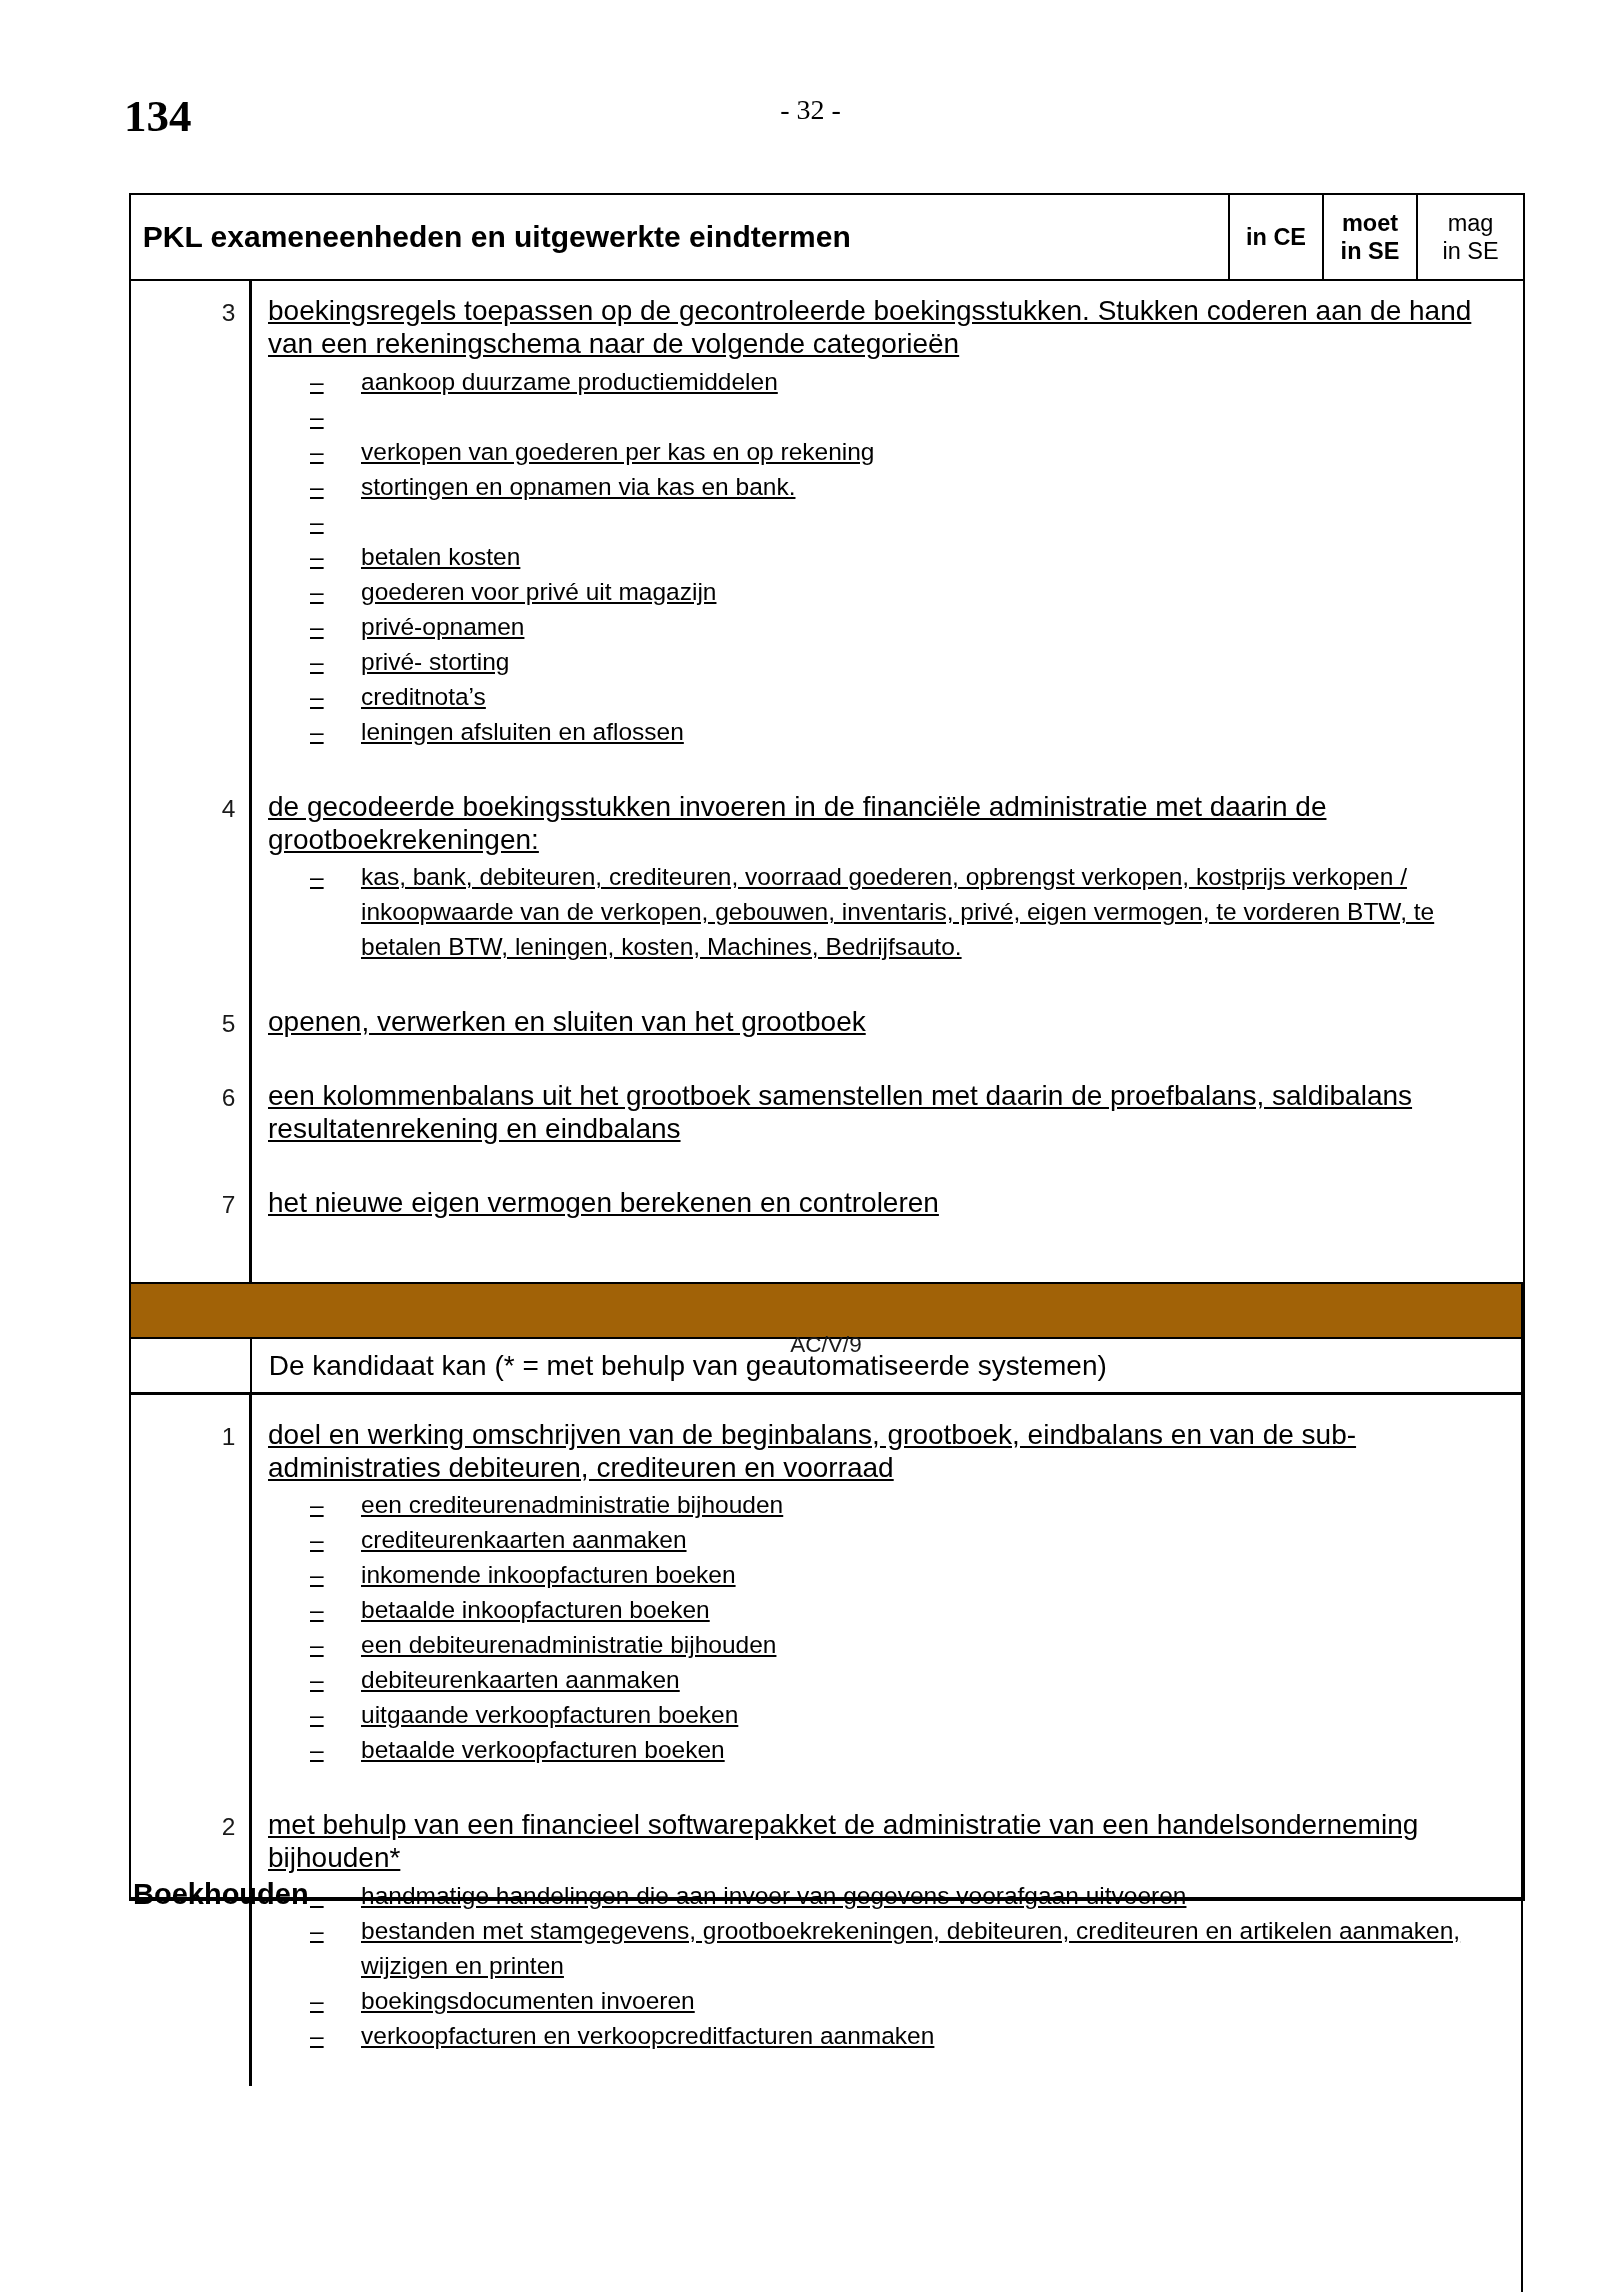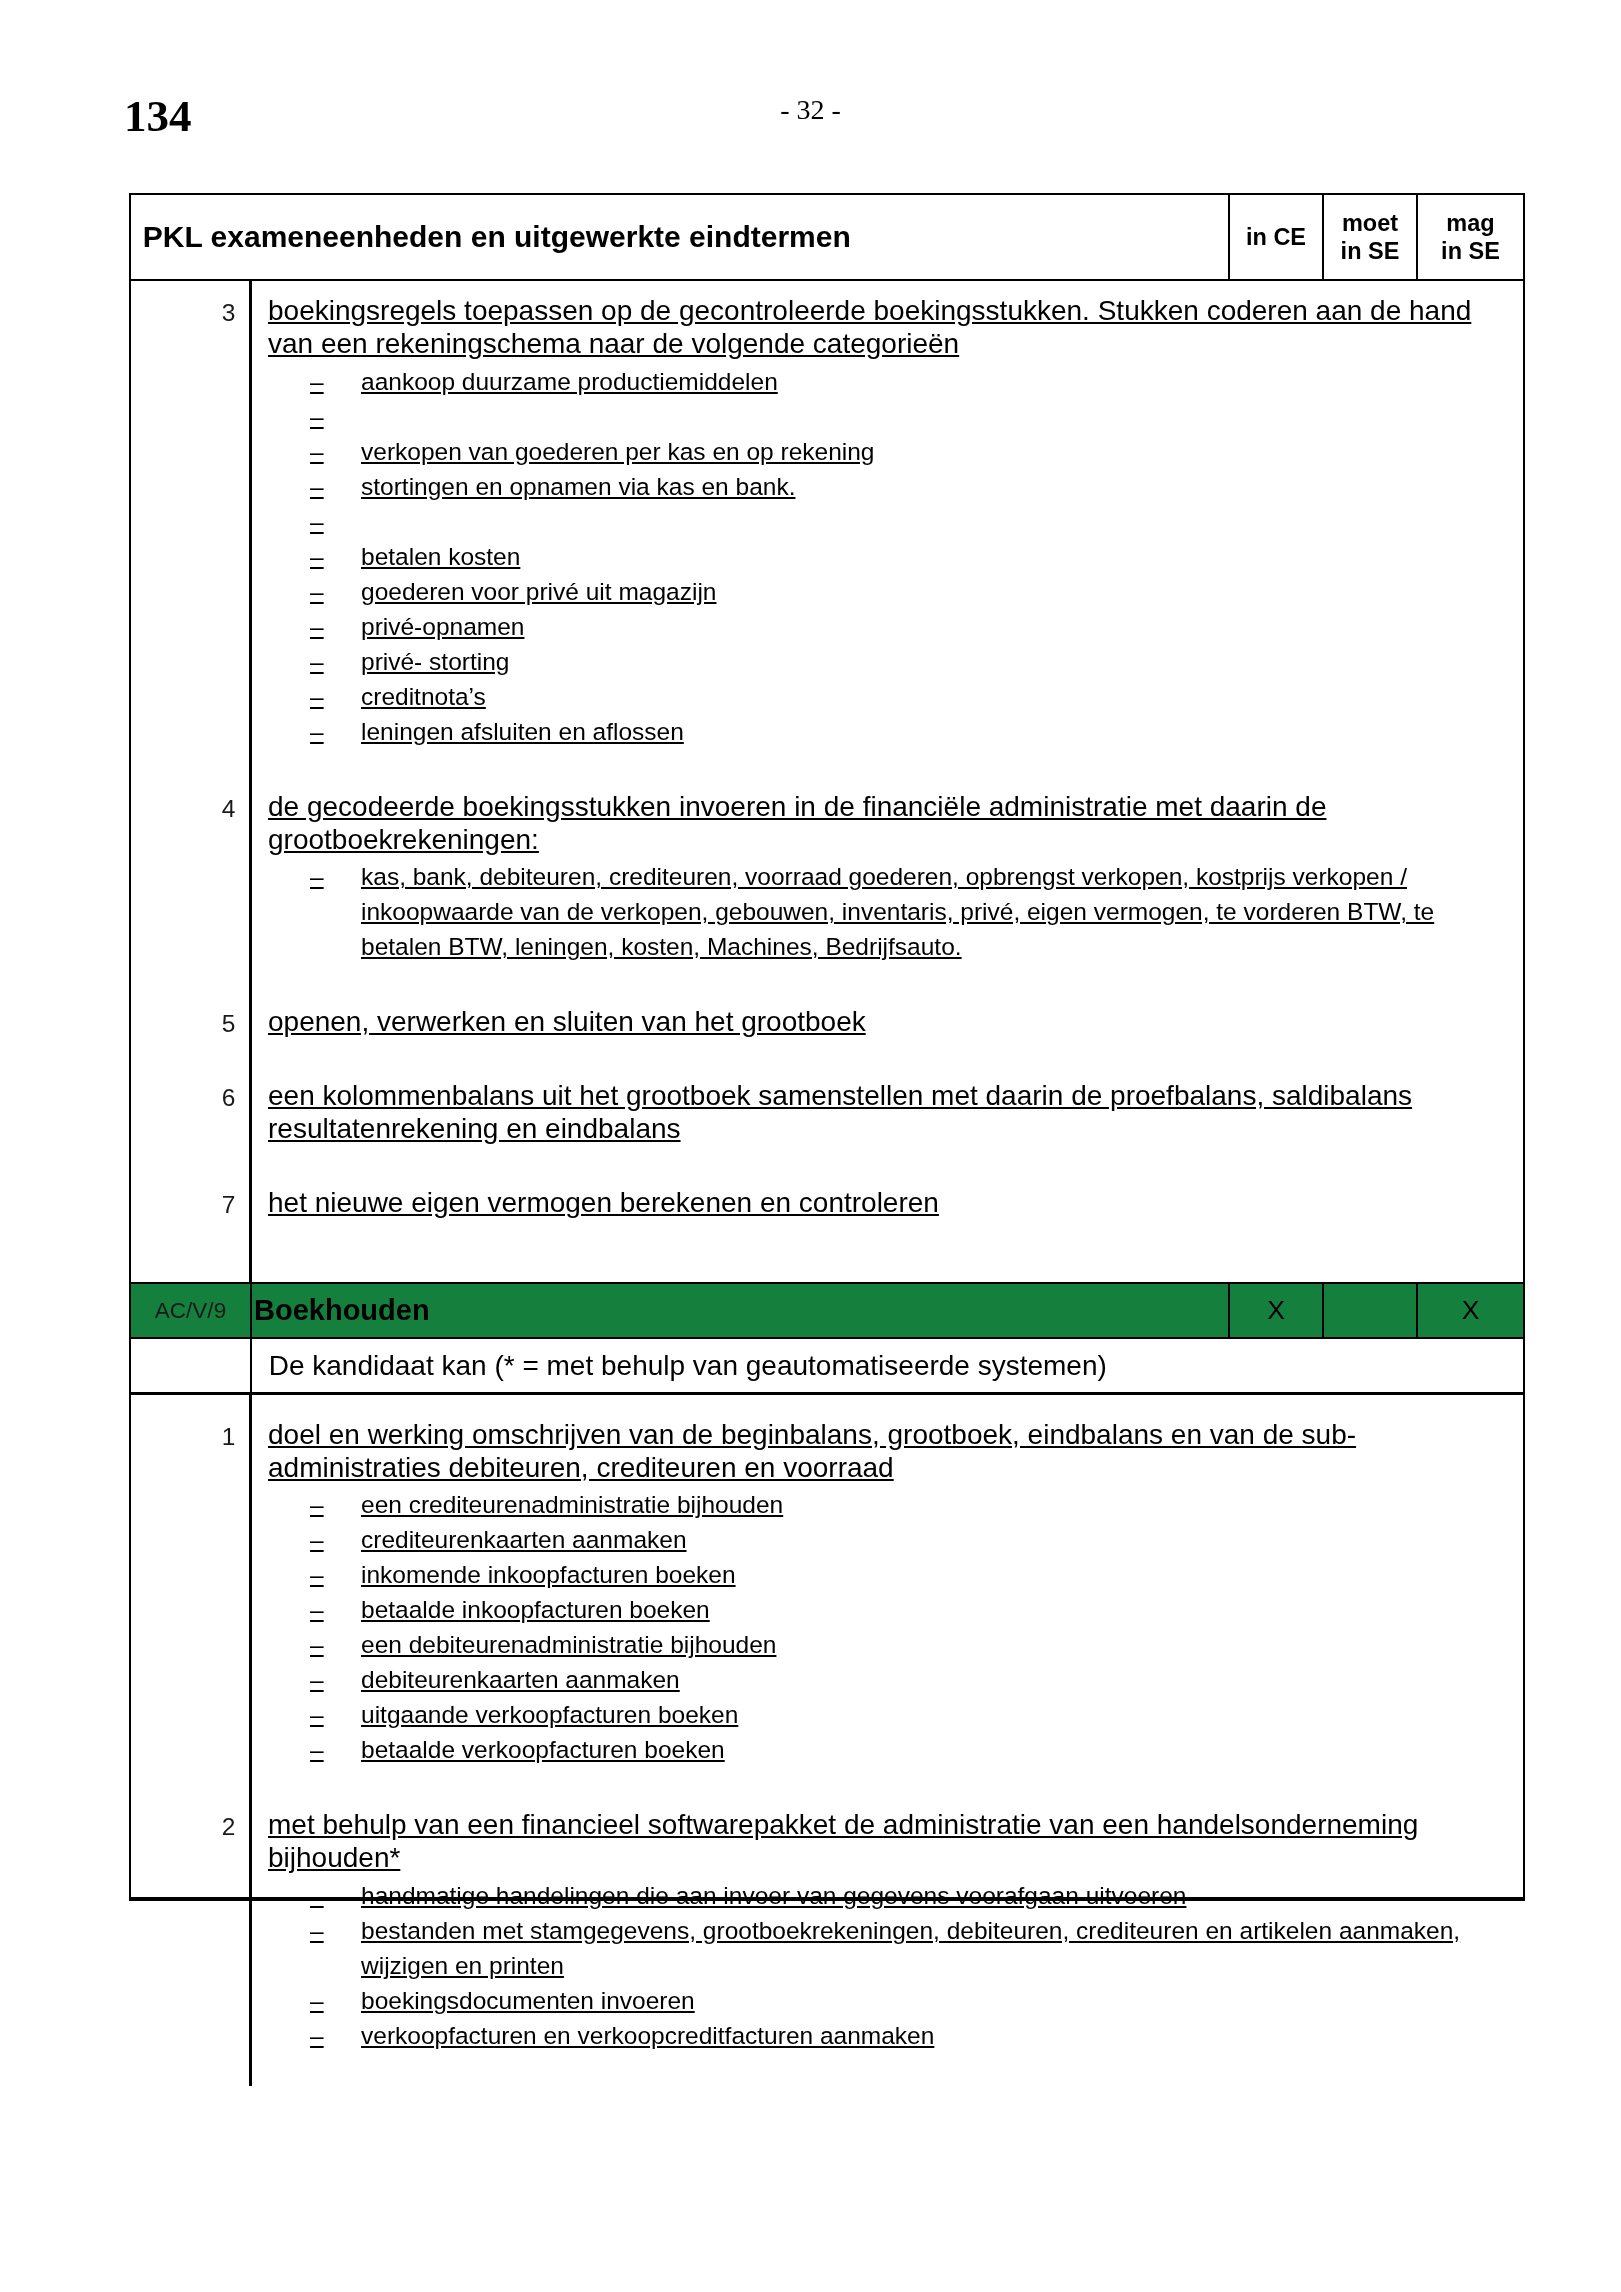--- a/index.html
+++ b/index.html
@@ -34,21 +34,21 @@
     padding-left: 11.8px; font-weight: bold; font-size: 30px;
   }
   .hc.ce, .hc.moet {
     flex: 0 0 94px; border-right: 2.9px solid #000;
     justify-content: center; text-align: center;
     font-weight: bold; font-size: 23.5px; line-height: 28px;
     white-space: pre-line;
   }
   .hc.mag {
     flex: 1 1 auto; justify-content: center; text-align: center;
-    font-weight: bold; font-size: 23.5px; line-height: 28px;
+    font-weight: normal; font-size: 23.5px; line-height: 28px;
     white-space: pre-line;
   }
   
   .items-section {
     position: relative; display: grid;
     grid-template-columns: 118px 1fr;
     align-content: start; overflow: hidden;
   }
   .items-section::before {
     content: ""; position: absolute; left: 118px; top: 0; bottom: 0;
@@ -62,22 +62,22 @@
   }
   .item-content { grid-column: 2; padding-left: 19px; margin-bottom: 41px; text-decoration: underline; }
   .item-content:last-child { margin-bottom: 0; }
   .item-text { font-size: 28px; line-height: 33px; max-width: 1245px; }
   .bullets { margin-top: 3.9px; }
   .bullet { display: flex; font-size: 24.5px; line-height: 35px; }
   .dash { flex: 0 0 93px; padding-left: 42px; }
   .btext { flex: 0 1 auto; max-width: 1160px; }
   
   .unit-row {
-    display: flex; height: 57px; background: #15803d;
-    border-top: 2px solid #000; border-bottom: 2px solid #000;
+    display: flex; height: 57px; background: #a16207;
+    border-top: 2px solid #000; border-bottom: 2px solid #000; flex-direction: column;
   }
   .u-code {
     flex: 0 0 121px; border-right: 2.9px solid #000;
     display: flex; align-items: center; justify-content: center;
     font-size: 22.5px; color: #1a1a1a;
   }
   .u-title {
     flex: 0 0 978px; border-right: 2px solid #000;
     display: flex; align-items: center; padding-left: 2px;
     font-weight: bold; font-size: 29px;

